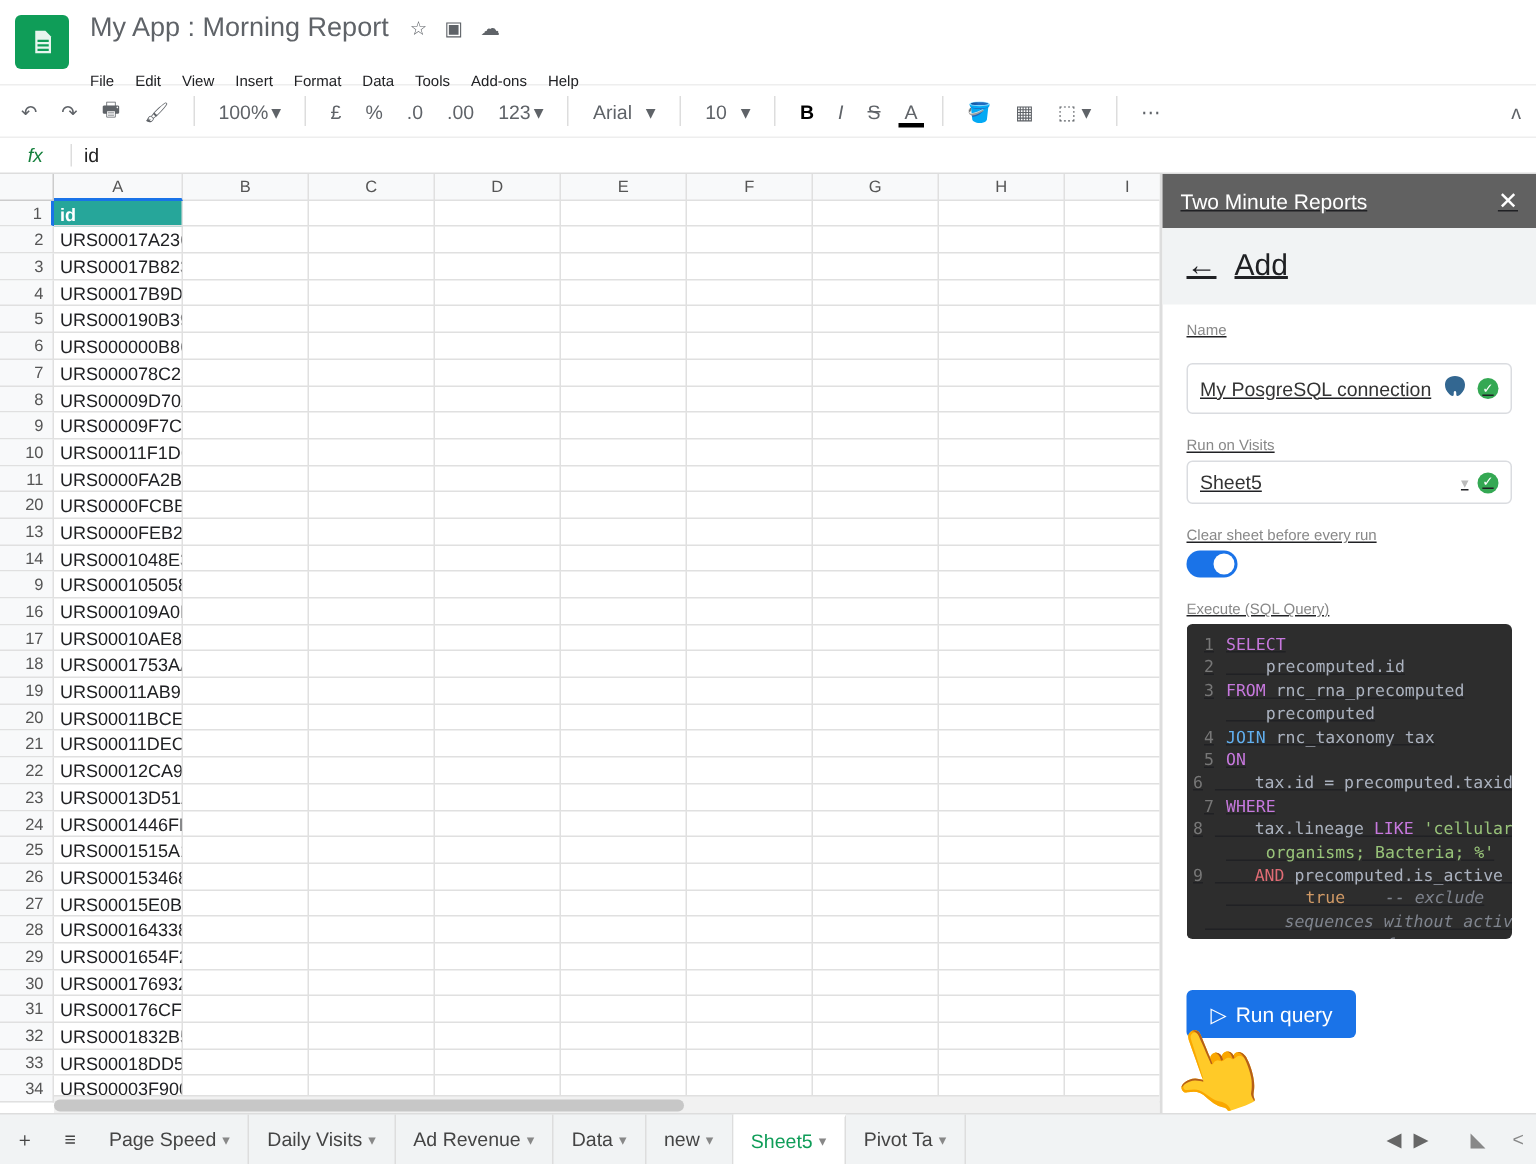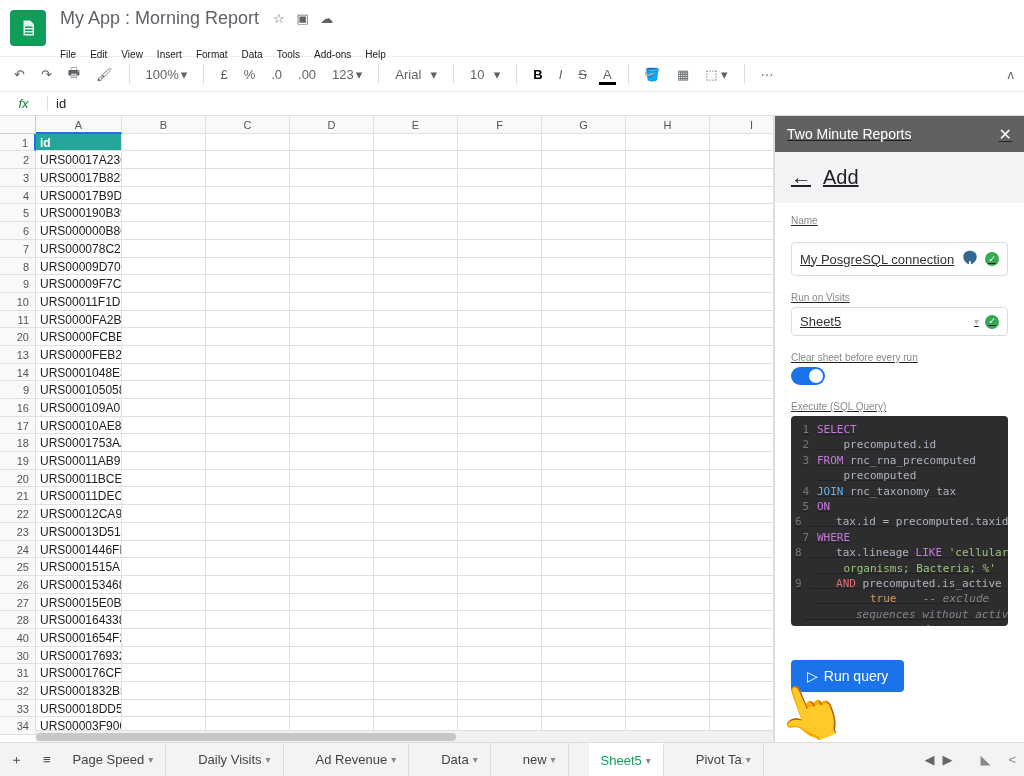--- a/index.html
+++ b/index.html
@@ -492,21 +492,21 @@
         <div class="rh">28</div>
         <div class="cell">URS0001643387_77133</div>
         <div class="cell"></div>
         <div class="cell"></div>
         <div class="cell"></div>
         <div class="cell"></div>
         <div class="cell"></div>
         <div class="cell"></div>
         <div class="cell"></div>
         <div class="cell"></div>
-        <div class="rh">40</div>
+        <div class="rh">29</div>
         <div class="cell">URS0001654F27_77133</div>
         <div class="cell"></div>
         <div class="cell"></div>
         <div class="cell"></div>
         <div class="cell"></div>
         <div class="cell"></div>
         <div class="cell"></div>
         <div class="cell"></div>
         <div class="cell"></div>
         <div class="rh">30</div>
@@ -608,21 +608,21 @@
         </div>
       </div>
 
     </div>
   </div>
 </div>
 
 <div class="sheetbar">
   <div class="sb-btn">＋</div>
   <div class="sb-btn">≡</div>
-  <div id="tabs" style="display:flex;height:100%;gap:20px;">
+  <div id="tabs" style="display:flex;height:100%;">
       <div class="tab">
         <span>Page Speed</span>
         <span class="dd">▾</span>
       </div>
       <div class="tab">
         <span>Daily Visits</span>
         <span class="dd">▾</span>
       </div>
       <div class="tab">
         <span>Ad Revenue</span>

